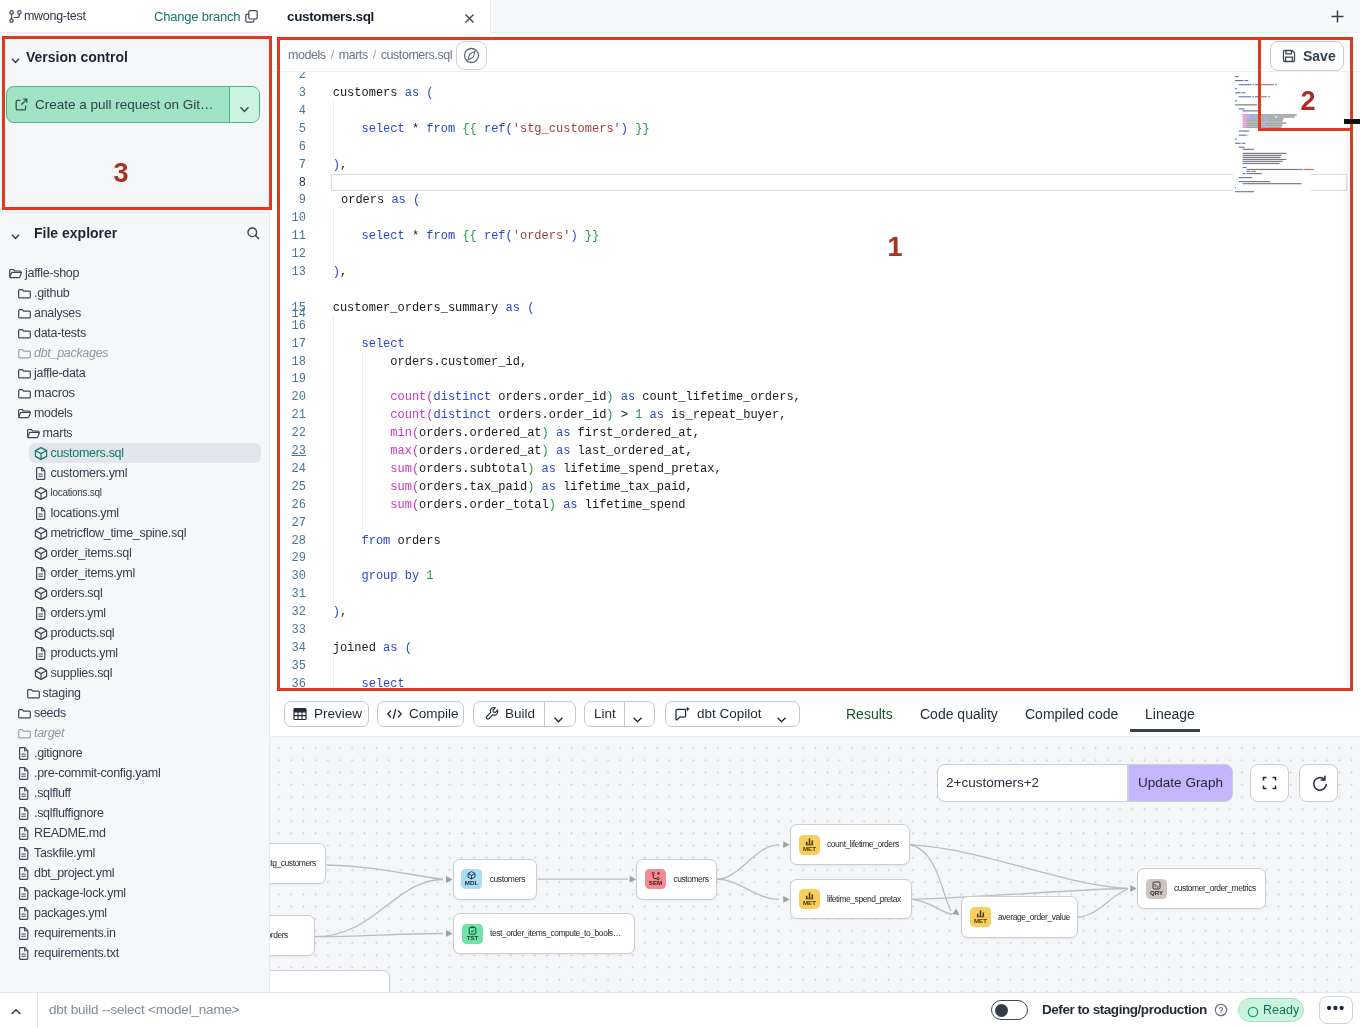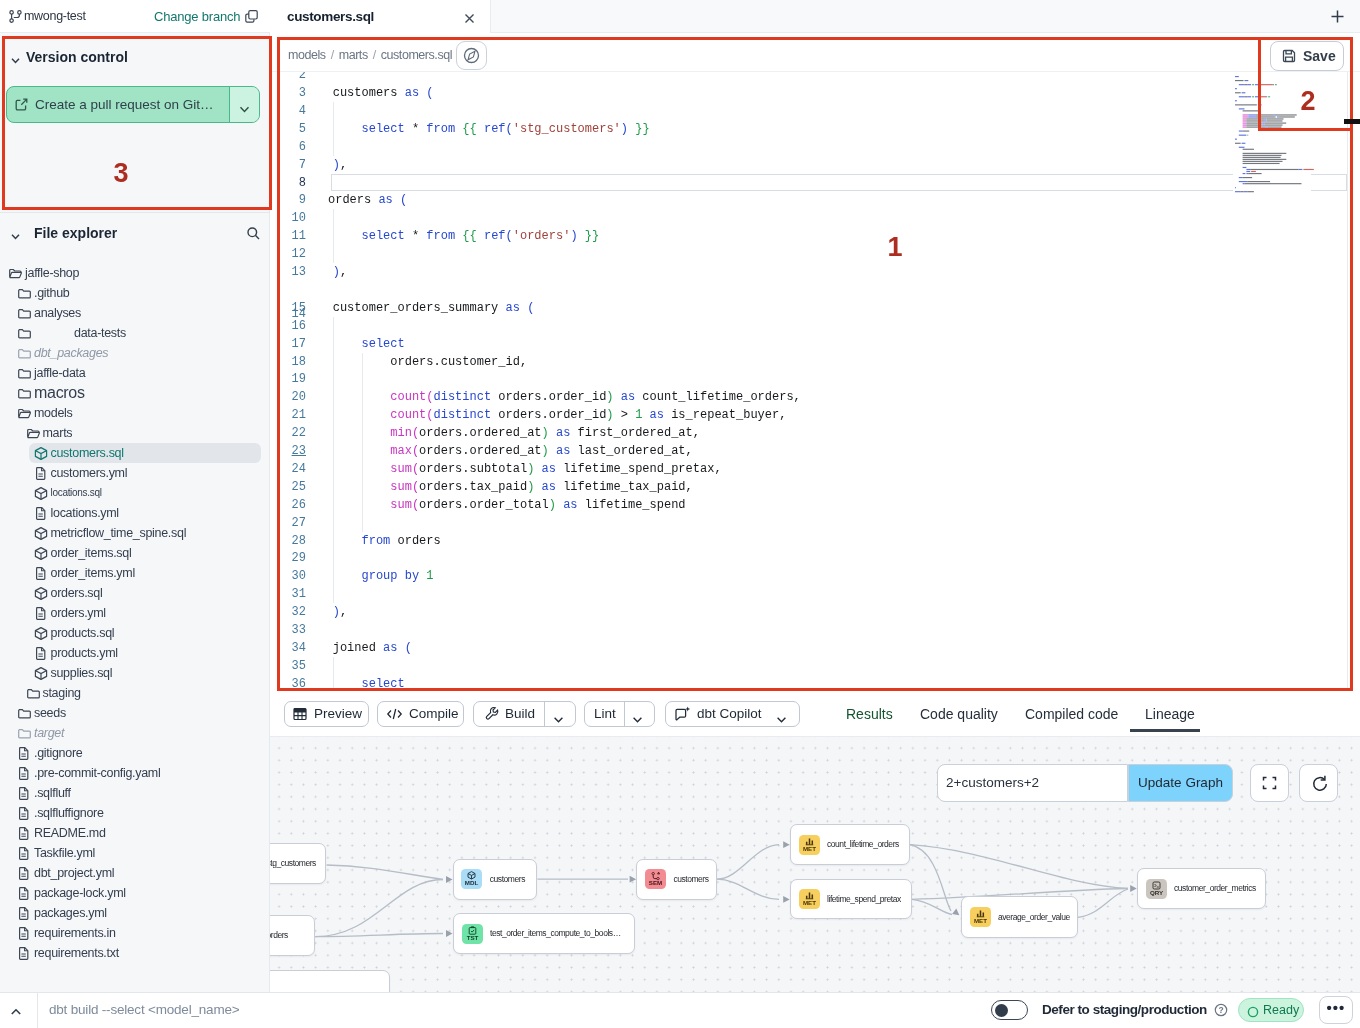--- a/index.html
+++ b/index.html
@@ -67,33 +67,33 @@
       <path d="M2 3.6 h3.3 l1.4 1.5 h5.7 a0.9 0.9 0 0 1 0.9 0.9 v5 a0.9 0.9 0 0 1 -0.9 0.9 H2.6 a0.9 0.9 0 0 1 -0.9 -0.9 V4.5 a0.9 0.9 0 0 1 0.9 -0.9 z" fill="none" stroke="#3c4654" stroke-width="1.2"></path>
     </svg></div>
 <div style="position:absolute;left:34px;top:283px;height:20px;line-height:20px;font-size:12.5px;letter-spacing:-0.3px;color:#333e4e;">.github</div>
 <div style="position:absolute;left:17px;top:305.5px;width:15px;height:15px;"><svg width="15" height="15" viewBox="0 0 15 15">
       <path d="M2 3.6 h3.3 l1.4 1.5 h5.7 a0.9 0.9 0 0 1 0.9 0.9 v5 a0.9 0.9 0 0 1 -0.9 0.9 H2.6 a0.9 0.9 0 0 1 -0.9 -0.9 V4.5 a0.9 0.9 0 0 1 0.9 -0.9 z" fill="none" stroke="#3c4654" stroke-width="1.2"></path>
     </svg></div>
 <div style="position:absolute;left:34px;top:303px;height:20px;line-height:20px;font-size:12.5px;letter-spacing:-0.3px;color:#333e4e;">analyses</div>
 <div style="position:absolute;left:17px;top:325.5px;width:15px;height:15px;"><svg width="15" height="15" viewBox="0 0 15 15">
       <path d="M2 3.6 h3.3 l1.4 1.5 h5.7 a0.9 0.9 0 0 1 0.9 0.9 v5 a0.9 0.9 0 0 1 -0.9 0.9 H2.6 a0.9 0.9 0 0 1 -0.9 -0.9 V4.5 a0.9 0.9 0 0 1 0.9 -0.9 z" fill="none" stroke="#3c4654" stroke-width="1.2"></path>
     </svg></div>
-<div style="position:absolute;left:34px;top:323px;height:20px;line-height:20px;font-size:12.5px;letter-spacing:-0.3px;color:#333e4e;margin-left:40px;">data-tests</div>
+<div style="position:absolute;left:34px;top:323px;height:20px;line-height:20px;font-size:12.5px;letter-spacing:-0.3px;color:#333e4e;">data-tests</div>
 <div style="position:absolute;left:17px;top:345.5px;width:15px;height:15px;"><svg width="15" height="15" viewBox="0 0 15 15">
       <path d="M2 3.6 h3.3 l1.4 1.5 h5.7 a0.9 0.9 0 0 1 0.9 0.9 v5 a0.9 0.9 0 0 1 -0.9 0.9 H2.6 a0.9 0.9 0 0 1 -0.9 -0.9 V4.5 a0.9 0.9 0 0 1 0.9 -0.9 z" fill="none" stroke="#9aa3b0" stroke-width="1.2"></path>
     </svg></div>
 <div style="position:absolute;left:34px;top:343px;height:20px;line-height:20px;font-size:12.5px;letter-spacing:-0.3px;color:#8f98a6;font-style:italic;">dbt_packages</div>
 <div style="position:absolute;left:17px;top:365.5px;width:15px;height:15px;"><svg width="15" height="15" viewBox="0 0 15 15">
       <path d="M2 3.6 h3.3 l1.4 1.5 h5.7 a0.9 0.9 0 0 1 0.9 0.9 v5 a0.9 0.9 0 0 1 -0.9 0.9 H2.6 a0.9 0.9 0 0 1 -0.9 -0.9 V4.5 a0.9 0.9 0 0 1 0.9 -0.9 z" fill="none" stroke="#3c4654" stroke-width="1.2"></path>
     </svg></div>
 <div style="position:absolute;left:34px;top:363px;height:20px;line-height:20px;font-size:12.5px;letter-spacing:-0.3px;color:#333e4e;">jaffle-data</div>
 <div style="position:absolute;left:17px;top:385.5px;width:15px;height:15px;"><svg width="15" height="15" viewBox="0 0 15 15">
       <path d="M2 3.6 h3.3 l1.4 1.5 h5.7 a0.9 0.9 0 0 1 0.9 0.9 v5 a0.9 0.9 0 0 1 -0.9 0.9 H2.6 a0.9 0.9 0 0 1 -0.9 -0.9 V4.5 a0.9 0.9 0 0 1 0.9 -0.9 z" fill="none" stroke="#3c4654" stroke-width="1.2"></path>
     </svg></div>
-<div style="position:absolute;left:34px;top:383px;height:20px;line-height:20px;font-size:16px;letter-spacing:-0.3px;color:#333e4e;">macros</div>
+<div style="position:absolute;left:34px;top:383px;height:20px;line-height:20px;font-size:13px;letter-spacing:-0.3px;color:#333e4e;">macros</div>
 <div style="position:absolute;left:17px;top:405.5px;width:15px;height:15px;"><svg width="15" height="15" viewBox="0 0 15 15">
       <path d="M1.7 10.8 V4.4 a0.9 0.9 0 0 1 0.9 -0.9 h2.7 l1.4 1.5 h5.4 a0.9 0.9 0 0 1 0.9 0.9 v0.8" fill="none" stroke="#3c4654" stroke-width="1.2"></path>
       <path d="M1.7 11.2 l1.7 -4.2 a0.9 0.9 0 0 1 0.8 -0.55 h8.6 a0.55 0.55 0 0 1 0.5 0.75 l-1.55 3.9 a0.9 0.9 0 0 1 -0.85 0.55 H2.3 a0.6 0.6 0 0 1 -0.6 -0.6 z" fill="none" stroke="#3c4654" stroke-width="1.2"></path>
     </svg></div>
 <div style="position:absolute;left:34px;top:403px;height:20px;line-height:20px;font-size:12.5px;letter-spacing:-0.3px;color:#333e4e;">models</div>
 <div style="position:absolute;left:25.5px;top:425.5px;width:15px;height:15px;"><svg width="15" height="15" viewBox="0 0 15 15">
       <path d="M1.7 10.8 V4.4 a0.9 0.9 0 0 1 0.9 -0.9 h2.7 l1.4 1.5 h5.4 a0.9 0.9 0 0 1 0.9 0.9 v0.8" fill="none" stroke="#3c4654" stroke-width="1.2"></path>
       <path d="M1.7 11.2 l1.7 -4.2 a0.9 0.9 0 0 1 0.8 -0.55 h8.6 a0.55 0.55 0 0 1 0.5 0.75 l-1.55 3.9 a0.9 0.9 0 0 1 -0.85 0.55 H2.3 a0.6 0.6 0 0 1 -0.6 -0.6 z" fill="none" stroke="#3c4654" stroke-width="1.2"></path>
     </svg></div>
 <div style="position:absolute;left:42.5px;top:423px;height:20px;line-height:20px;font-size:12.5px;letter-spacing:-0.3px;color:#333e4e;">marts</div>
@@ -293,21 +293,21 @@
       <div class="gut" style="left:270px;top:585.2px;color:#45799c;">31</div>
       <div class="gut" style="left:270px;top:603.1px;color:#45799c;">32</div>
       <div class="gut" style="left:270px;top:621.0px;color:#45799c;">33</div>
       <div class="gut" style="left:270px;top:638.9px;color:#45799c;">34</div>
       <div class="gut" style="left:270px;top:656.8px;color:#45799c;">35</div>
       <div class="gut" style="left:270px;top:674.7px;color:#45799c;">36</div>
       <div id="code">
         <div class="ln" style="left:332.7px;top:84.0px">customers <span class="k">as</span> <span class="k">(</span></div>
         <div class="ln" style="left:332.7px;top:119.8px">    <span class="k">select</span> * <span class="k">from</span> <span class="g">{{</span> <span class="k">ref(</span><span class="s">'stg_customers'</span><span class="k">)</span> <span class="g">}}</span></div>
         <div class="ln" style="left:332.7px;top:155.6px"><span class="k">)</span>,</div>
-        <div class="ln" style="left:328px;top:191.4px">orders <span class="k">as</span> <span class="k">(</span></div>
+        <div class="ln" style="left:341px;top:191.4px">orders <span class="k">as</span> <span class="k">(</span></div>
         <div class="ln" style="left:332.7px;top:227.2px">    <span class="k">select</span> * <span class="k">from</span> <span class="g">{{</span> <span class="k">ref(</span><span class="s">'orders'</span><span class="k">)</span> <span class="g">}}</span></div>
         <div class="ln" style="left:332.7px;top:263.0px"><span class="k">)</span>,</div>
         <div class="ln" style="left:332.7px;top:298.8px">customer_orders_summary <span class="k">as</span> <span class="k">(</span></div>
         <div class="ln" style="left:332.7px;top:334.6px">    <span class="k">select</span></div>
         <div class="ln" style="left:332.7px;top:352.5px">        orders.customer_id,</div>
         <div class="ln" style="left:332.7px;top:388.3px">        <span class="f">count(</span><span class="k">distinct</span> orders.order_id<span class="g">)</span> <span class="k">as</span> count_lifetime_orders,</div>
         <div class="ln" style="left:332.7px;top:406.2px">        <span class="f">count(</span><span class="k">distinct</span> orders.order_id<span class="g">)</span> &gt; <span class="n">1</span> <span class="k">as</span> is_repeat_buyer,</div>
         <div class="ln" style="left:332.7px;top:424.1px">        <span class="f">min(</span>orders.ordered_at<span class="g">)</span> <span class="k">as</span> first_ordered_at,</div>
         <div class="ln" style="left:332.7px;top:442.0px">        <span class="f">max(</span>orders.ordered_at<span class="g">)</span> <span class="k">as</span> last_ordered_at,</div>
         <div class="ln" style="left:332.7px;top:459.9px">        <span class="f">sum(</span>orders.subtotal<span class="g">)</span> <span class="k">as</span> lifetime_spend_pretax,</div>
@@ -539,21 +539,21 @@
     <div style="position:absolute;left:867px;top:131.3px;width:129px;height:41px;background:#fff;border:1px solid #c9ced6;border-radius:7px;box-shadow:0 1px 2px rgba(30,40,60,0.06);"></div>
     <div style="position:absolute;left:875.5px;top:141.8px;width:21px;height:20px;"><svg width="21" height="20" viewBox="0 0 21 20">
         <rect x="0" y="0" width="21" height="20" rx="4.5" fill="#cac6bf"></rect>
         <rect x="7" y="3" width="7" height="7" rx="1.2" fill="none" stroke="#2e2a24" stroke-width="0.9"></rect>
         <path d="M8.6 5 l1.4 1.5 -1.4 1.5 M10.8 8 h2" stroke="#2e2a24" stroke-width="0.9" fill="none"></path>
         <text x="10.5" y="16.4" text-anchor="middle" font-family="Liberation Sans" font-size="6.2" font-weight="bold" fill="#2e2a24">QRY</text>
       </svg></div>
     <div style="position:absolute;left:904px;top:131.3px;height:41px;line-height:41px;font-size:8.5px;font-weight:500;color:#26292e;letter-spacing:-0.45px;">customer_order_metrics</div>
     <div style="position:absolute;left:667px;top:27px;width:191px;height:38px;background:#fff;border:1px solid #c9d0d9;border-radius:8px 0 0 8px;"></div>
     <div style="position:absolute;left:676px;top:27px;height:38px;line-height:38px;font-size:13.5px;color:#29323e;">2+customers+2</div>
-    <div style="position:absolute;left:858px;top:27px;width:105px;height:38px;background:#7dd3fc;border:1px solid #c9d0d9;border-radius:0 8px 8px 0;text-align:center;line-height:36px;font-size:13.5px;font-weight:500;color:#212b36;">Update Graph</div>
+    <div style="position:absolute;left:858px;top:27px;width:105px;height:38px;background:#c4b5fd;border:1px solid #c9d0d9;border-radius:0 8px 8px 0;text-align:center;line-height:36px;font-size:13.5px;font-weight:500;color:#212b36;">Update Graph</div>
     <div style="position:absolute;left:980px;top:27px;width:39px;height:38px;background:#fff;border:1px solid #c9d0d9;border-radius:8px;"><svg width="37" height="36" viewBox="0 0 37 36">
         <g stroke="#222c38" stroke-width="1.5" fill="none">
           <path d="M12.5 15.5 v-3 h3 M21.5 12.5 h3 v3 M24.5 20.5 v3 h-3 M15.5 23.5 h-3 v-3"></path>
         </g>
       </svg></div>
     <div style="position:absolute;left:1029px;top:27px;width:39px;height:38px;background:#fff;border:1px solid #c9d0d9;border-radius:8px;"><svg width="37" height="36" viewBox="0 0 37 36">
         <path d="M24.5 14.5 a6.3 6.3 0 1 0 1.8 4.5" fill="none" stroke="#222c38" stroke-width="1.5"></path>
         <path d="M24.9 10.8 v4.2 h-4.2" fill="none" stroke="#222c38" stroke-width="1.5"></path>
       </svg></div>
   </div>

